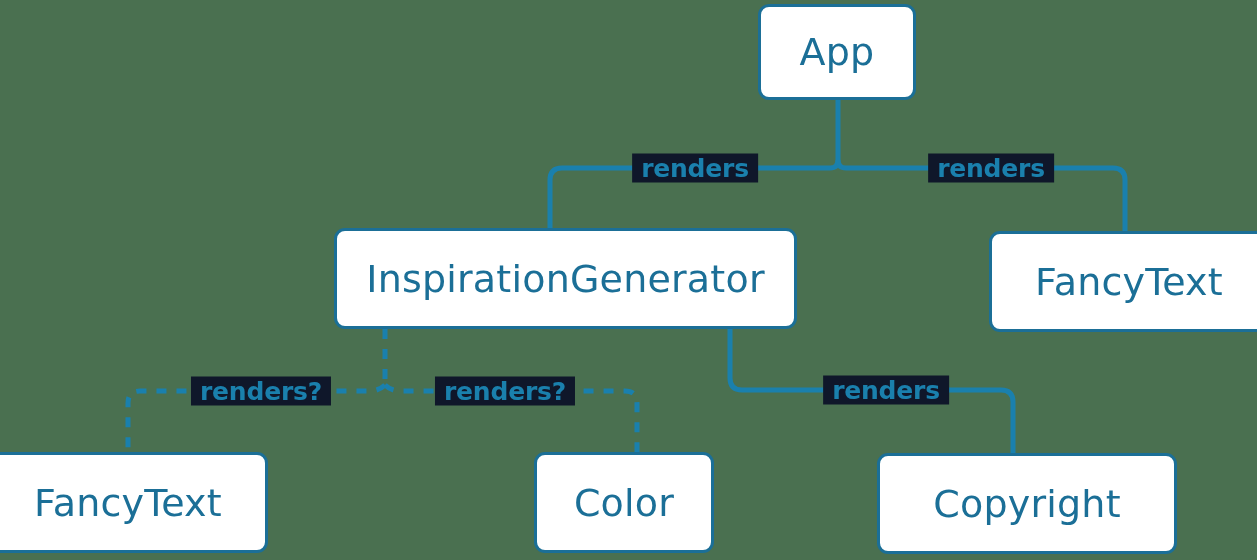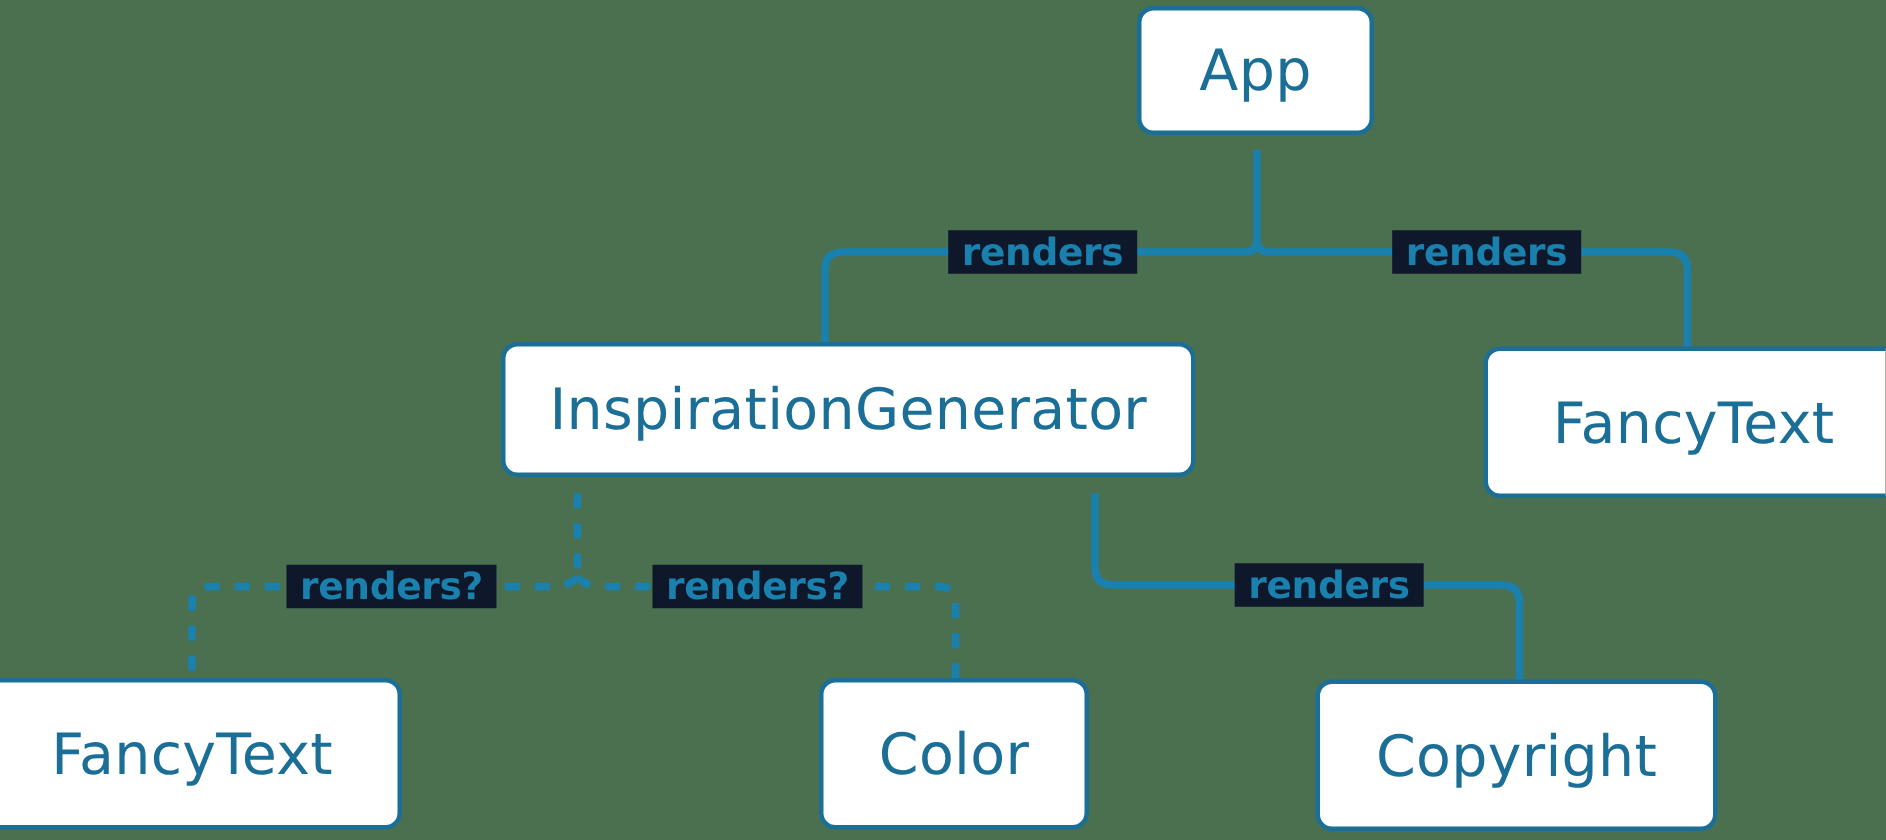--- a/index.html
+++ b/index.html
@@ -69,41 +69,41 @@
 
     <path d="M 730 329 L 730 378 Q 730 390 742 390 L 1001 390 Q 1013 390 1013 402 L 1013 453" fill="none" stroke="#1a80ad" stroke-width="5"></path>
 
     <path d="M 385 329 L 385 385" fill="none" stroke="#1a80ad" stroke-width="5" stroke-dasharray="10 10"></path>
 
     <path d="M 385 385 Q 379 391 369 391 L 140 391 Q 128 391 128 403 L 128 452" fill="none" stroke="#1a80ad" stroke-width="5" stroke-dasharray="10 10"></path>
 
     <path d="M 385 385 Q 391 391 401 391 L 625 391 Q 637 391 637 403 L 637 452" fill="none" stroke="#1a80ad" stroke-width="5" stroke-dasharray="10 10"></path>
   </svg>
 
-  <div class="node" style="left:758px; top:4px; width:158px; height:86px;">
+  <div class="node" style="left:758px; top:4px; width:158px; height:96px;">
     <span class="node-label">App</span>
   </div>
 
-  <div class="node" style="left:334px; top:228px; width:463px; height:90px;">
+  <div class="node" style="left:334px; top:228px; width:463px; height:101px;">
     <span class="node-label">InspirationGenerator</span>
   </div>
 
   <div class="node" style="left:989px; top:231px; width:280px; height:101px;">
     <span class="node-label">FancyText</span>
   </div>
 
   <div class="node" style="left:-12px; top:452px; width:280px; height:101px;">
     <span class="node-label">FancyText</span>
   </div>
 
-  <div class="node" style="left:546px; top:452px; width:180px; height:101px;">
+  <div class="node" style="left:534px; top:452px; width:180px; height:101px;">
     <span class="node-label">Color</span>
   </div>
 
-  <div class="node" style="left:877px; top:453px; width:268px; height:101px;">
+  <div class="node" style="left:877px; top:453px; width:300px; height:101px;">
     <span class="node-label">Copyright</span>
   </div>
 
   <div class="edge-label" style="left:695px; top:168px;">renders</div>
   <div class="edge-label" style="left:991px; top:168px;">renders</div>
   <div class="edge-label" style="left:261px; top:391px;">renders?</div>
   <div class="edge-label" style="left:505px; top:391px;">renders?</div>
   <div class="edge-label" style="left:886px; top:390px;">renders</div>
 
 </div>

